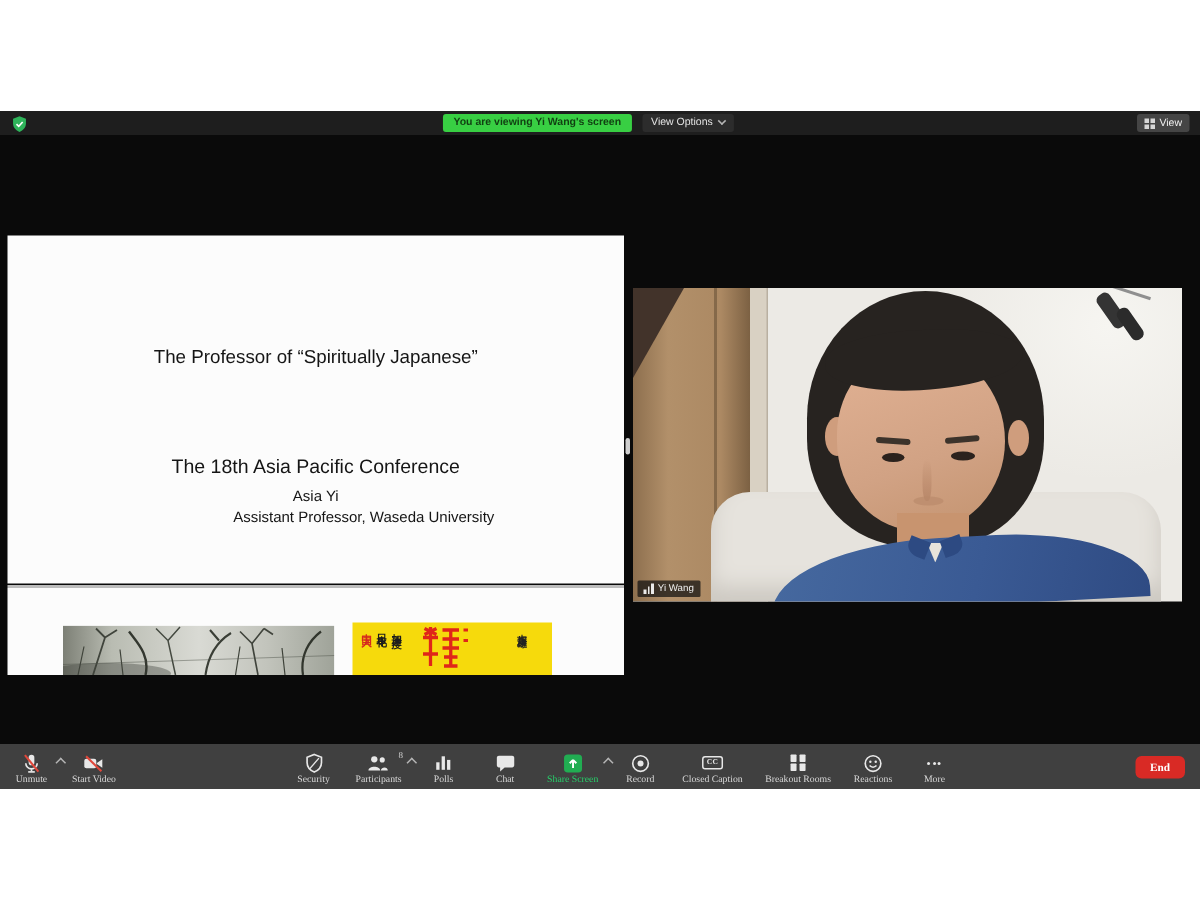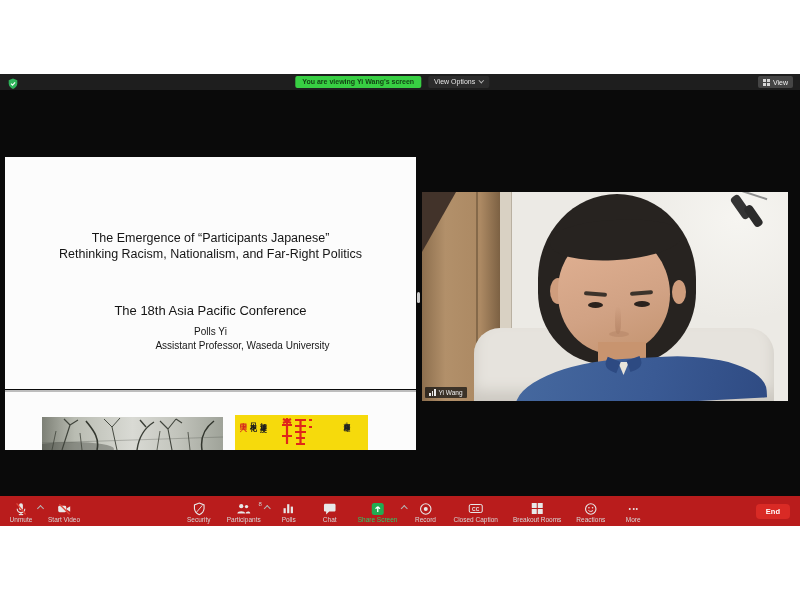--- a/index.html
+++ b/index.html
@@ -106,21 +106,21 @@
   #flap-l { left:183px; top:167px; transform:rotate(22deg); border-radius:0 0 0 60%; }
   #flap-r { left:206px; top:166px; transform:rotate(-20deg); border-radius:0 0 60% 0; }
 
   #nametag { position:absolute; left:3px; bottom:3px; height:11px; padding:0 4px;
              background:rgba(15,15,15,.72); border-radius:1px; display:flex; align-items:center; gap:3px; }
   #nametag span.nm { font-size:6.5px; color:#efefef; white-space:nowrap; }
   #sigbars { display:flex; align-items:flex-end; gap:1px; }
   #sigbars i { display:block; width:1.5px; background:#ffffff; opacity:.9; }
 
   
-  #toolbar { position:absolute; left:0; bottom:0; width:100%; height:30px; background:#b91c1c; }
+  #toolbar { position:absolute; left:0; bottom:0; width:100%; height:30px; background:#404040;font-family:Liberation Serif, serif; }
   #tb-left { position:absolute; left:8px; top:6px; display:flex; gap:14px; }
   #tb-center { position:absolute; left:50%; top:6px; transform:translateX(calc(-50% + 16px));
                display:flex; gap:15px; align-items:flex-start; }
   .tbtn { position:relative; display:flex; flex-direction:column; align-items:center; gap:1px;
           min-width:26px; cursor:pointer; }
   .ticon { height:13px; display:flex; align-items:center; justify-content:center; }
   .tlbl { font-size:6.5px; color:#d8d8d8; white-space:nowrap; }
   .tlbl.green { color:#26d06a; }
   .tchev { position:absolute; right:-9px; top:4px; }
   #pcount { position:absolute; top:-1px; right:-1px; font-size:6px; color:#cfcfcf; }
@@ -159,24 +159,23 @@
           <span></span>
           <span></span>
           <span></span>
           <span></span>
         </span>
       <span>View</span>
     </div>
   </div>
 
   <div id="page1">
-    <div class="line" id="title1">The Emergence of “Participants Japanese”</div>
-    <div class="line" id="title2">Rethinking Racism, Nationalism, and Far-Right Politics</div>
+    <div class="line" id="title1">The Professor of “Spiritually Japanese”</div>
     <div class="line" id="conf">The 18th Asia Pacific Conference</div>
-    <div class="line" id="pres">Polls Yi</div>
+    <div class="line" id="pres">Asia Yi</div>
     <div class="line" id="affil">Assistant Professor, Waseda University</div>
   </div>
   <div id="pagegap"></div>
   <div id="page2">
 
     <div id="treephoto">
       <svg width="181" height="33" viewBox="0 0 181 33" preserveAspectRatio="none">
         <defs>
           <linearGradient id="sky" x1="0" y1="0" x2="1" y2="0">
             <stop offset="0" stop-color="#7d8076"></stop>

